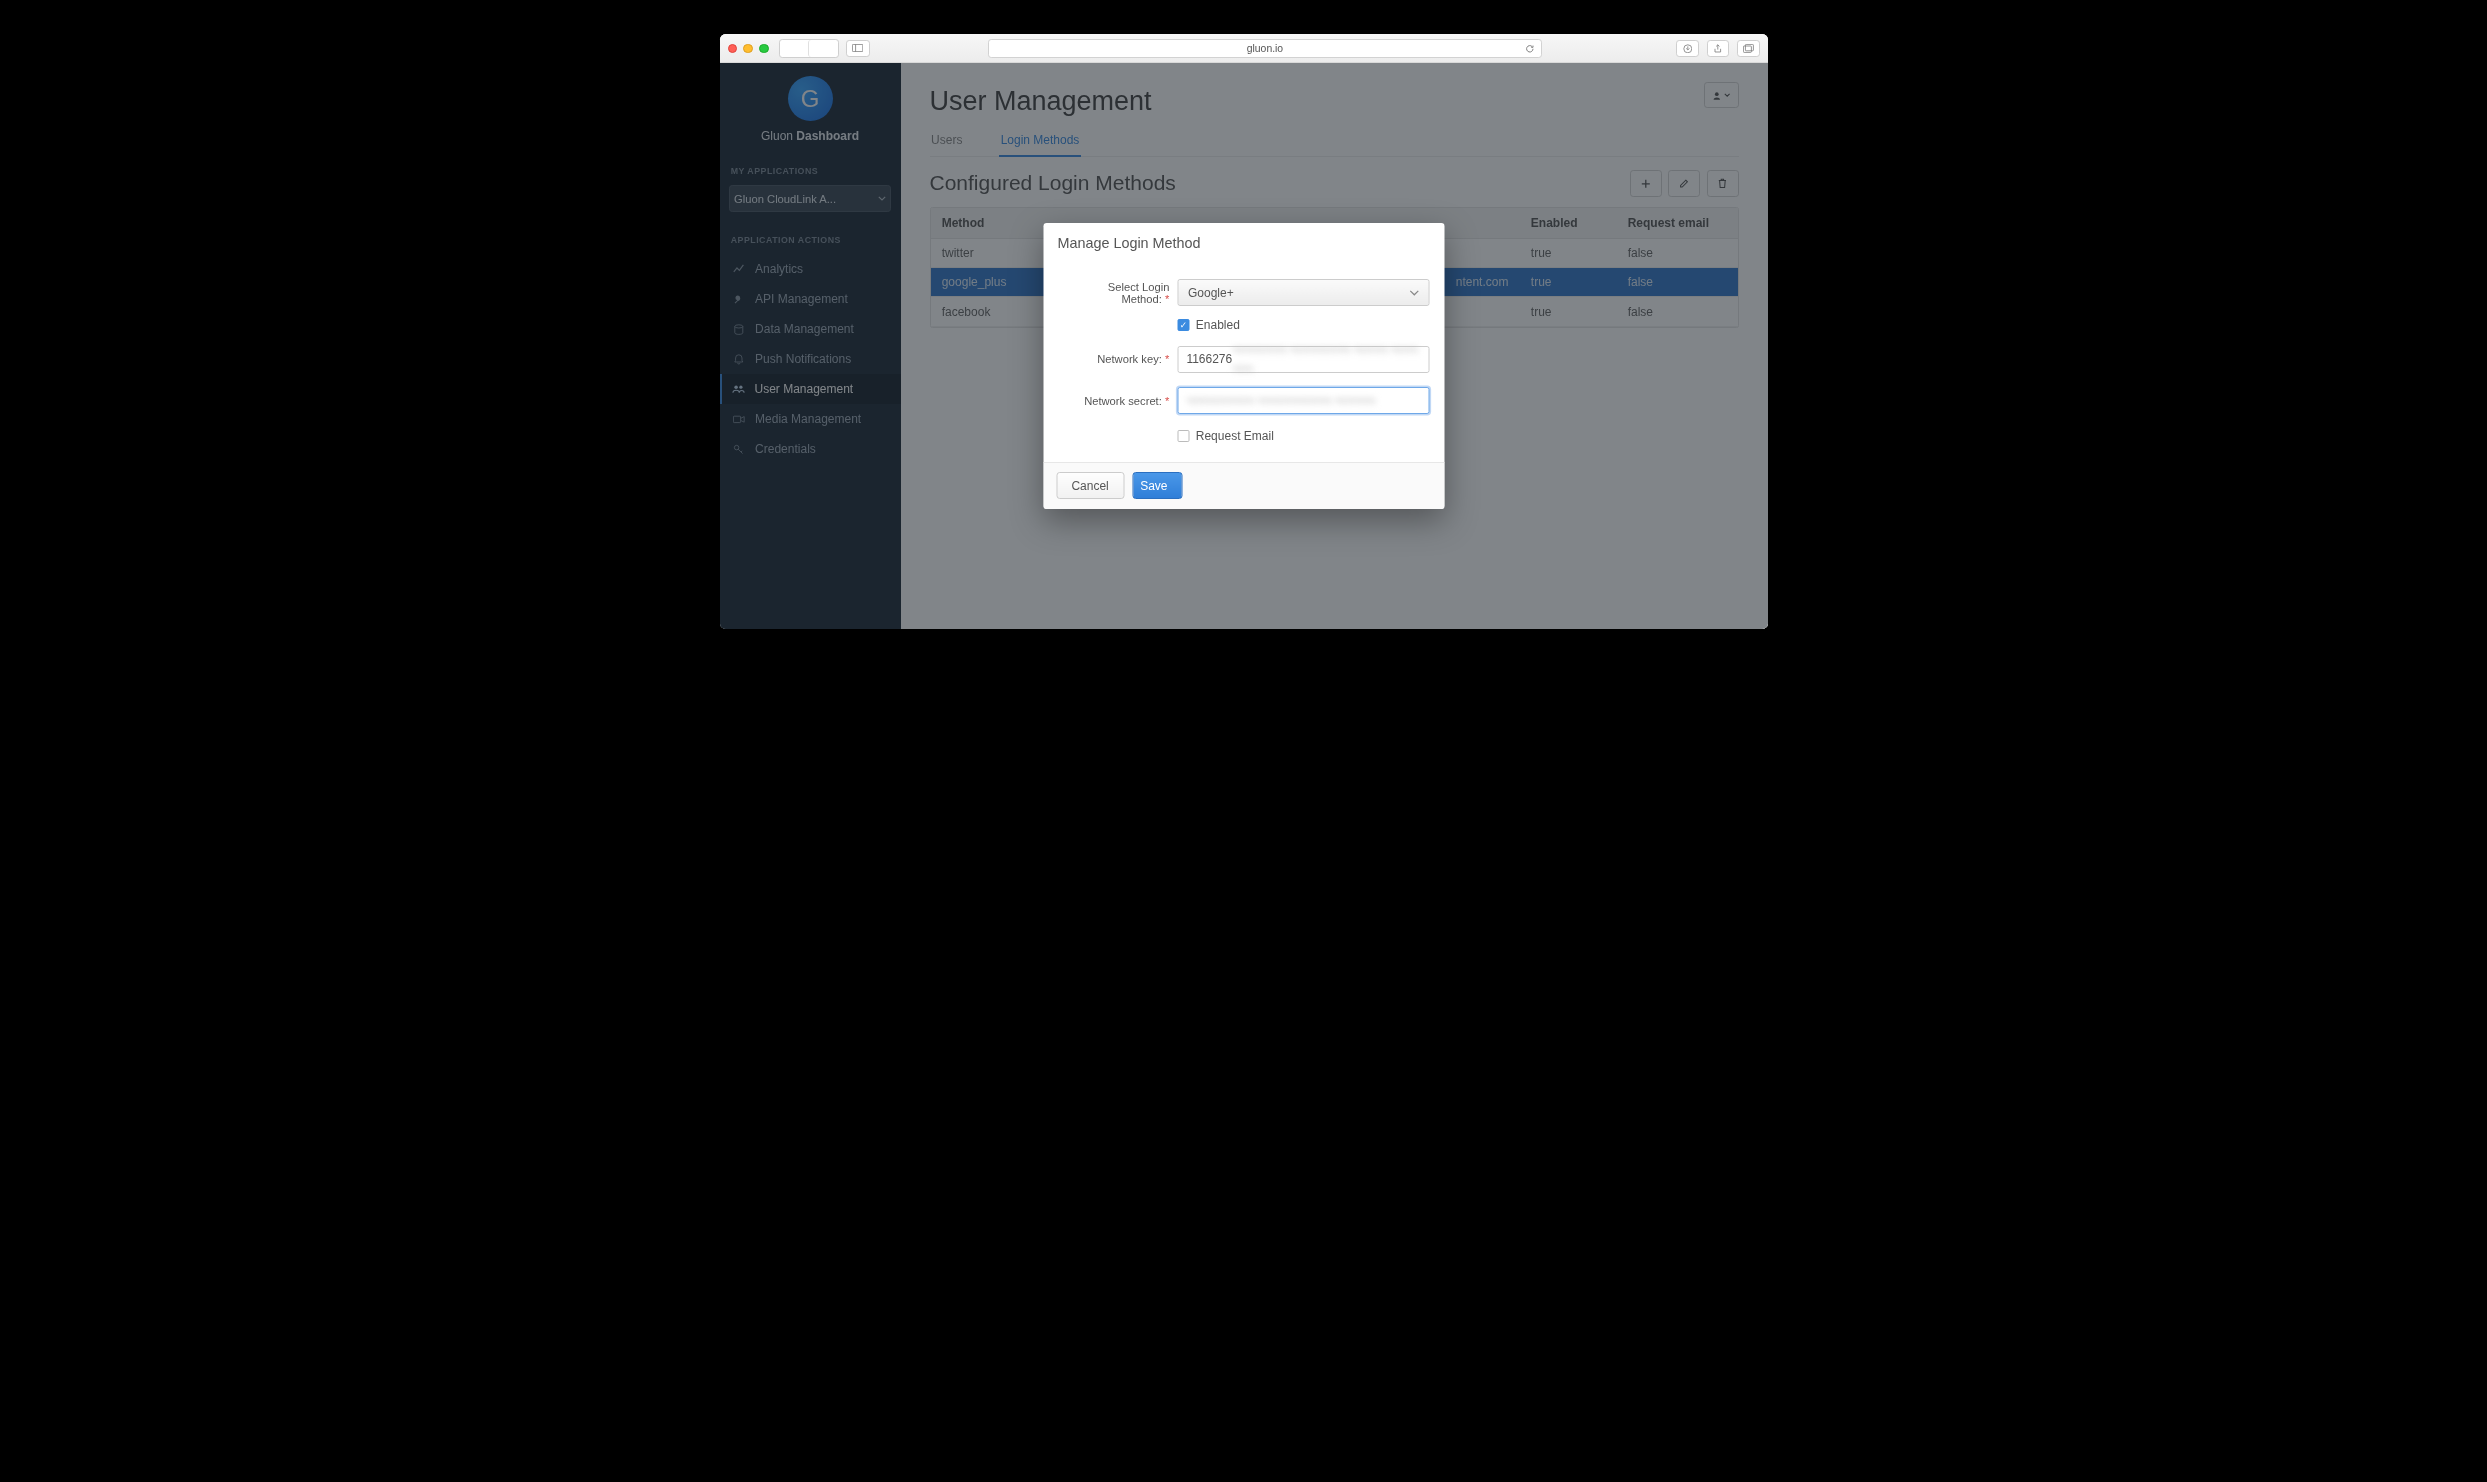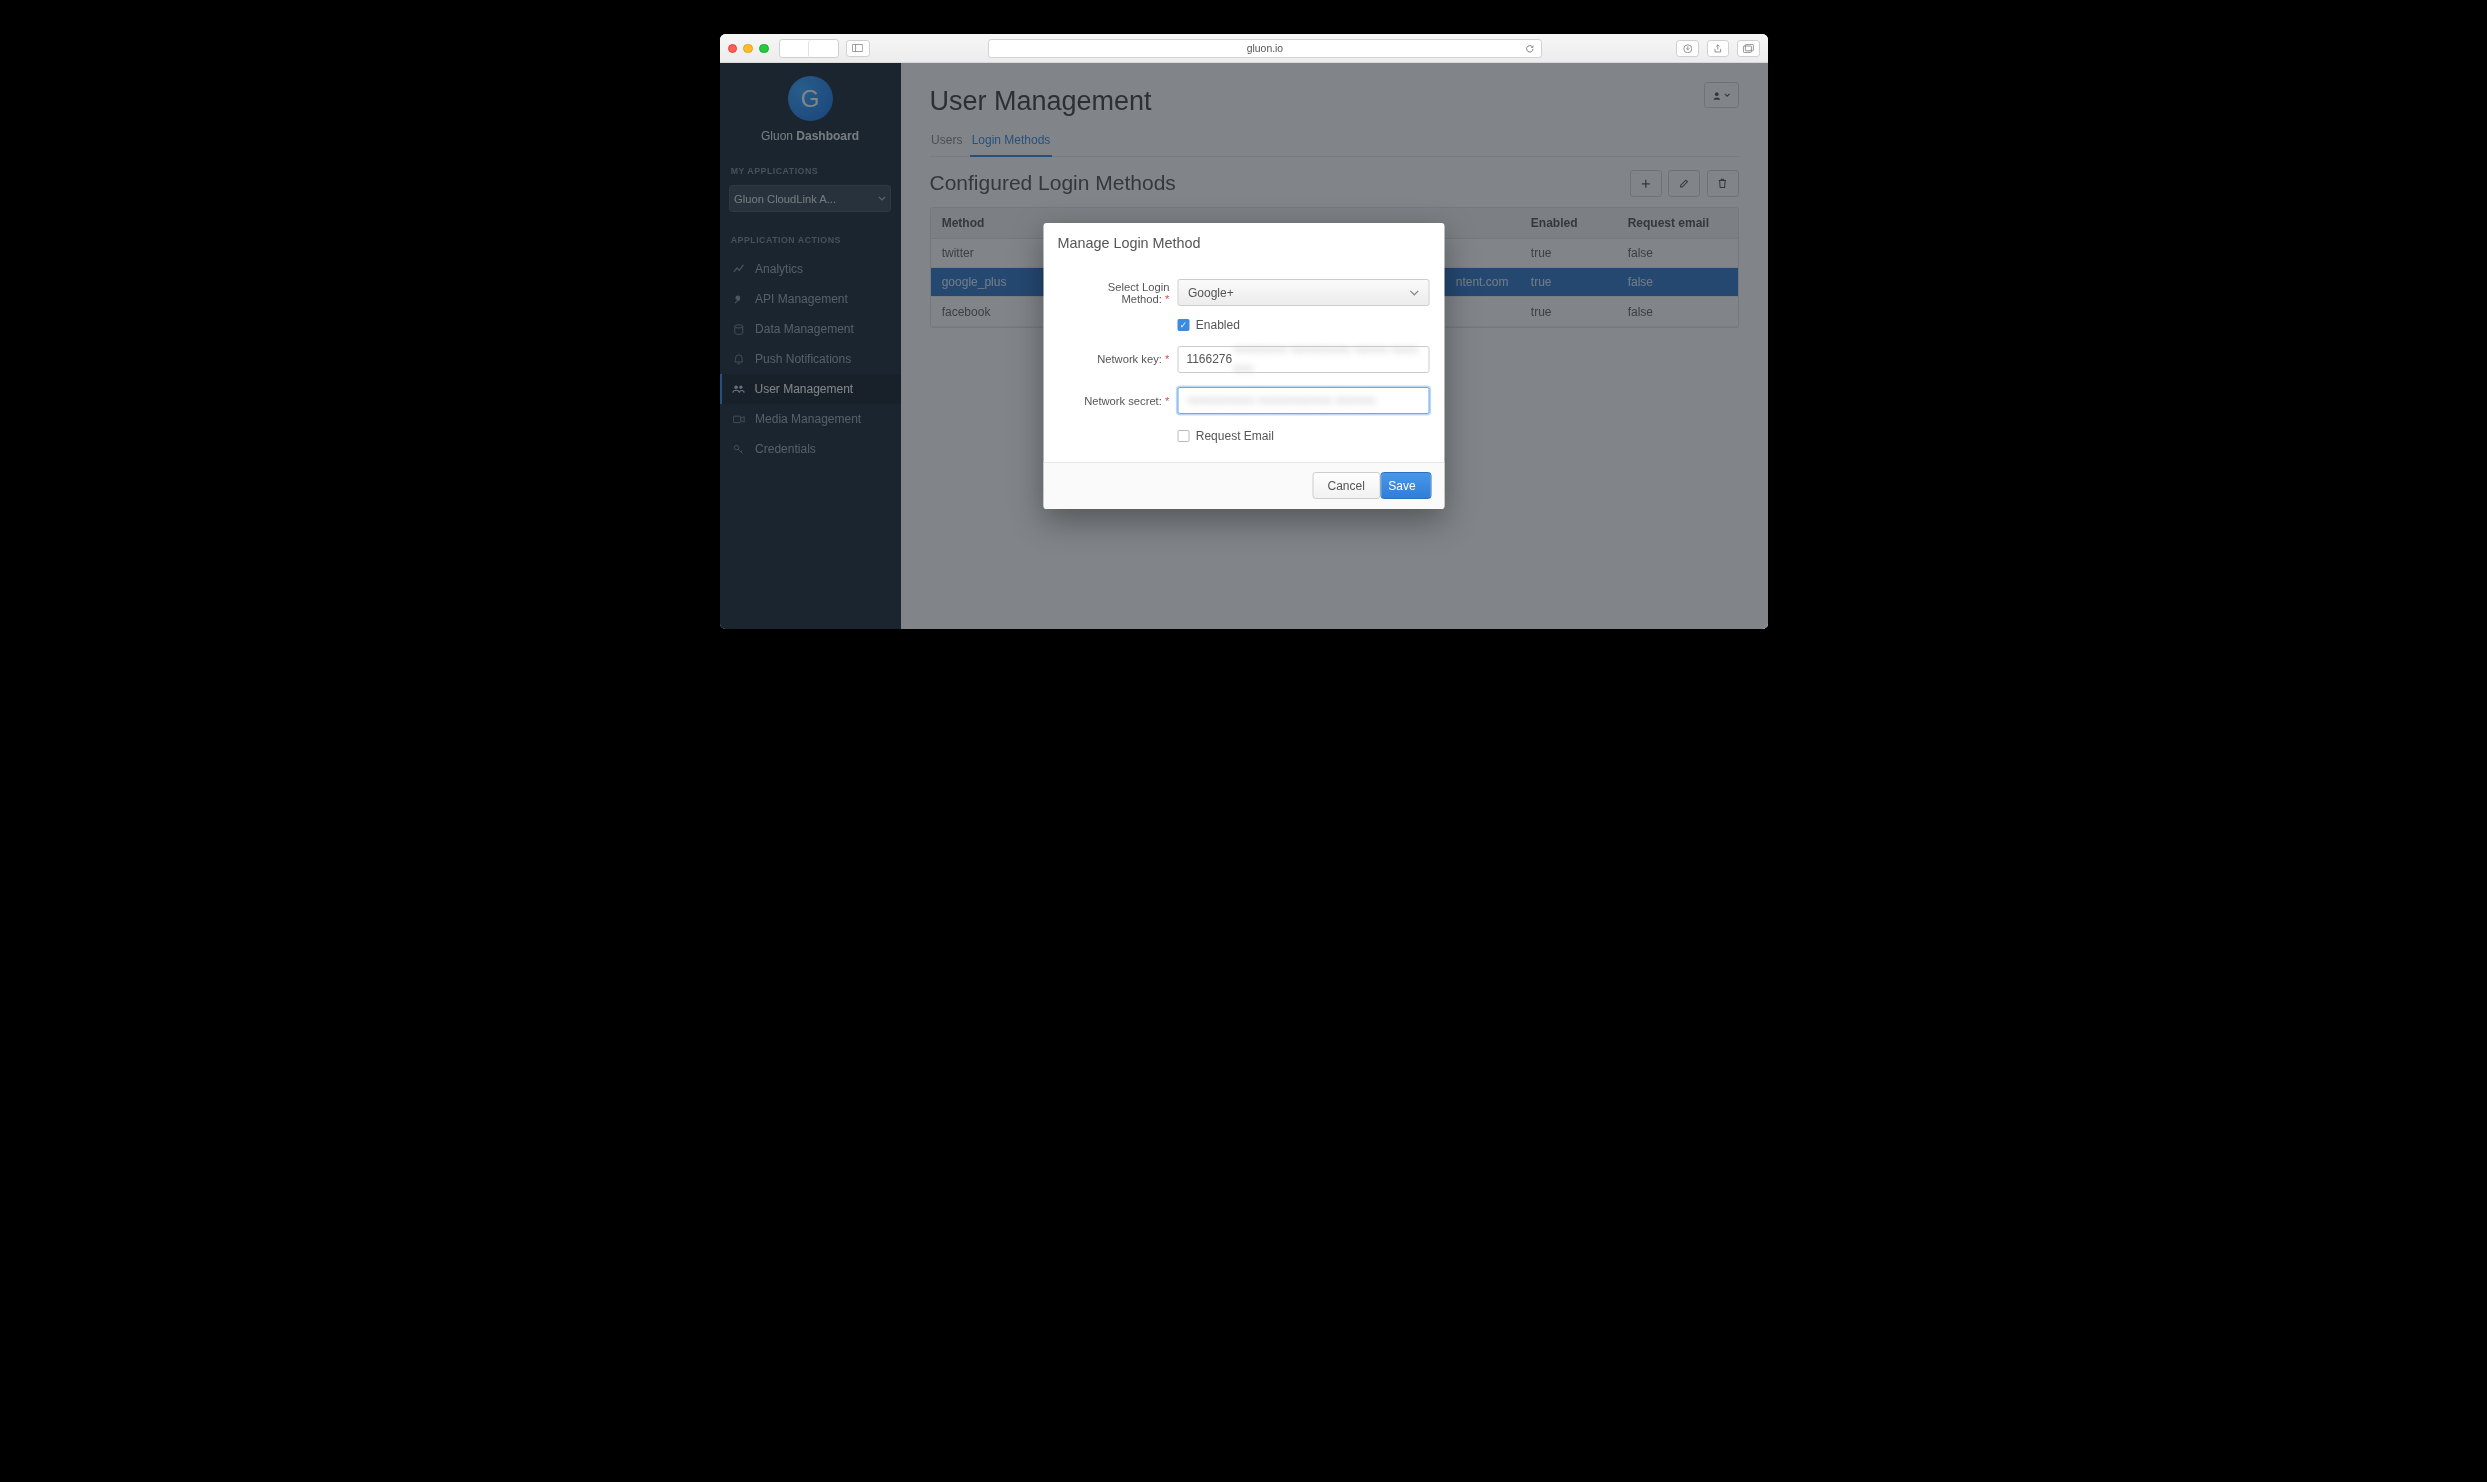--- a/index.html
+++ b/index.html
@@ -95,21 +95,21 @@
   .nav-icon{ width:13px; display:inline-flex; justify-content:center; color:#8997a4;}
   .nav-item.active .nav-icon{color:#bfd4ea;}
   
   .main { flex:1; background:#fff; overflow:hidden; position:relative;}
   .main-inner{ padding:22.4px 29px;}
   .page-title{ font-size:27px; font-weight:300; color:#444;}
   .user-btn{
     position:absolute; top:19px; right:29px; width:35px;height:26px;
     border:0.8px solid #d6d6d6; border-radius:3.2px; display:flex;align-items:center;justify-content:center; gap:2.4px; color:#555; background:#fff;
   }
-  .tabs{ display:flex; gap:6px; margin-top:11.2px; border-bottom:0.8px solid #eee; font-size:12px;}
+  .tabs{ display:flex; gap:35px; margin-top:11.2px; border-bottom:0.8px solid #eee; font-size:12px;}
   .tab{ padding:4.8px 1.6px 8px; color:#888; cursor:pointer;}
   .tab.active{ color:#3b8be0; border-bottom:2.4px solid #3b8be0; margin-bottom:-0.8px;}
   .sub-header{ display:flex; align-items:center; margin-top:13px;}
   .sub-title{ font-size:21px; font-weight:400; color:#555;}
   .action-btns{ margin-left:auto; display:flex; gap:6.4px;}
   .icon-btn{ width:32px;height:27px;border:0.8px solid #d6d6d6;border-radius:3.2px;background:#fff;display:flex;align-items:center;justify-content:center;color:#555;}
   .table{ width:100%; margin-top:9.6px; border:0.8px solid #e5e5e5; border-radius:2.4px; border-collapse:separate; border-spacing:0; font-size:12px;}
   .table th{ text-align:left; background:#f4f4f4; color:#555; font-weight:600; padding:8px 11.2px; border-bottom:0.8px solid #e5e5e5;}
   .table td{ padding:7.2px 11.2px; border-bottom:0.8px solid #efefef; color:#666;}
   .table tr.sel td{ background:#3479c9; color:#dce9f7;}
@@ -137,21 +137,21 @@
     width:100%; height:27px; border:0.8px solid #ccc; border-radius:2.4px; padding:0 8px;
     font-size:12px; color:#555; background:#fff;
   }
   .text-input.focus{ border-color:#6fa8e8; box-shadow:0 0 0 1.6px rgba(76,144,226,.35);}
   .blurred{ filter:blur(3.2px); color:#b8b8b8;}
   .chk-row{ display:flex; align-items:center; gap:6.4px; margin-top:11.2px; margin-left:120px; font-size:12px; color:#555;}
   .chk{ width:12px;height:12px;border:0.8px solid #bbb;border-radius:1.6px;display:inline-flex;align-items:center;justify-content:center;font-size:8.8px;color:#fff;}
   .chk.checked{ background:#3b8be0;border-color:#3b8be0;}
   .modal-foot{
     border-top:0.8px solid #e7e7e7; padding:9.6px 13px; background:#fafafa;
-    display:flex; justify-content:flex-end; 
+    display:flex; gap:8px;
   }
   .btn{
     height:27px; padding:0 14.4px; border-radius:3.2px; font-size:12px; cursor:pointer; border:0.8px solid #ccc;
     background:linear-gradient(#fefefe,#f1f1f1); color:#555;
   }
   .btn.primary{ background:linear-gradient(#4a97e8,#2f7ed8); color:#fff; border-color:#2a6fc0;padding-left:7px;}
   svg{display:block;}
 </style>
 </head>
 <body>

